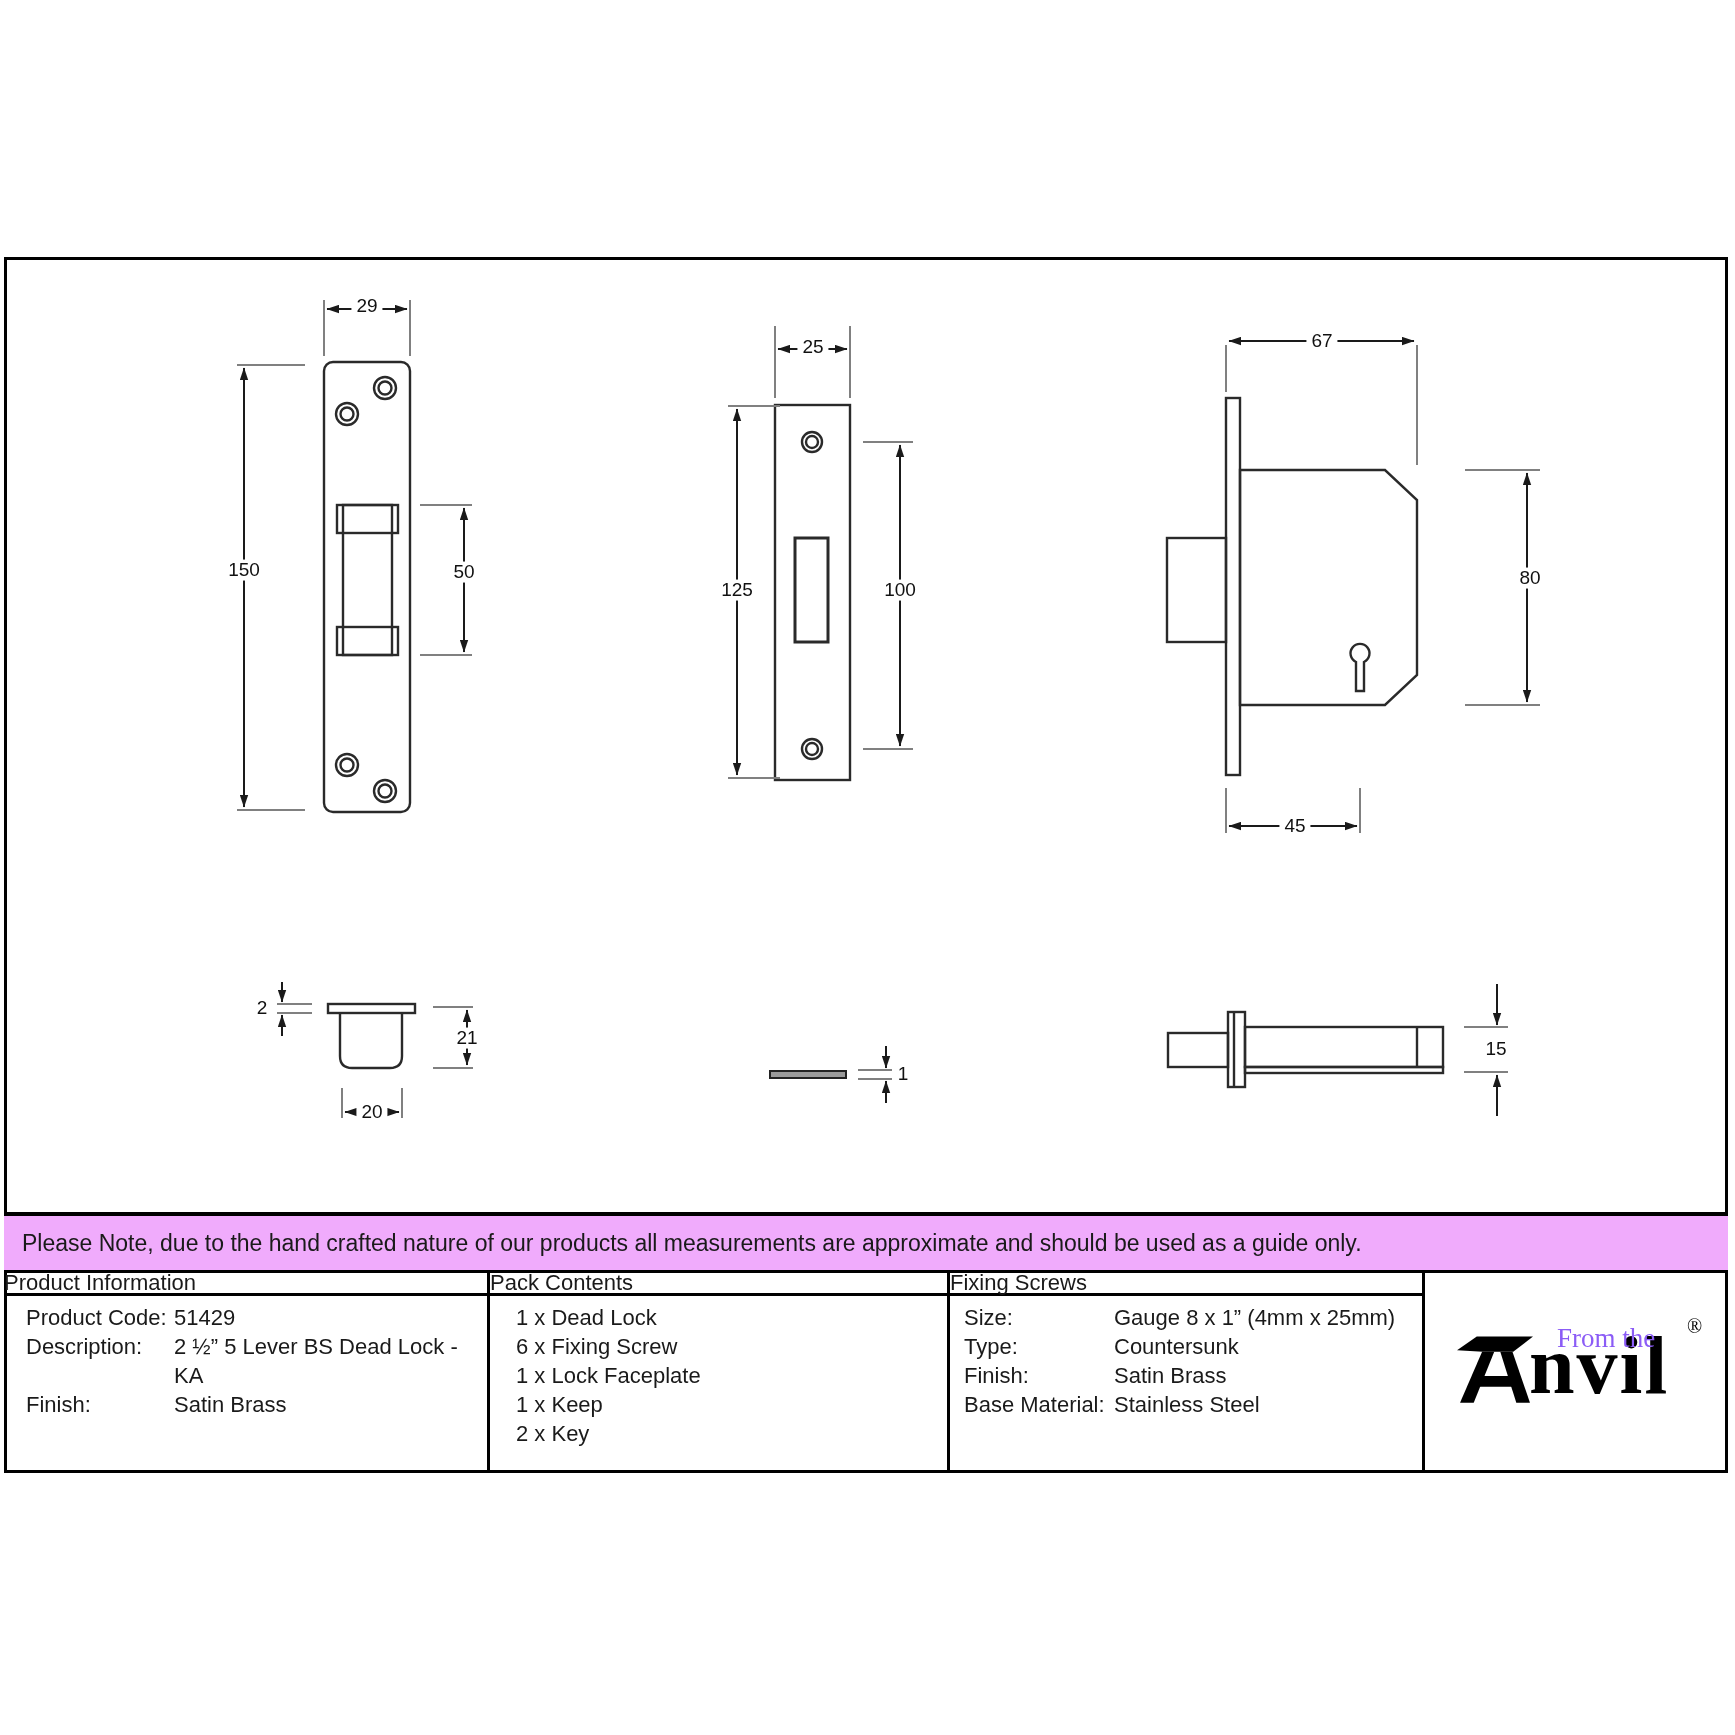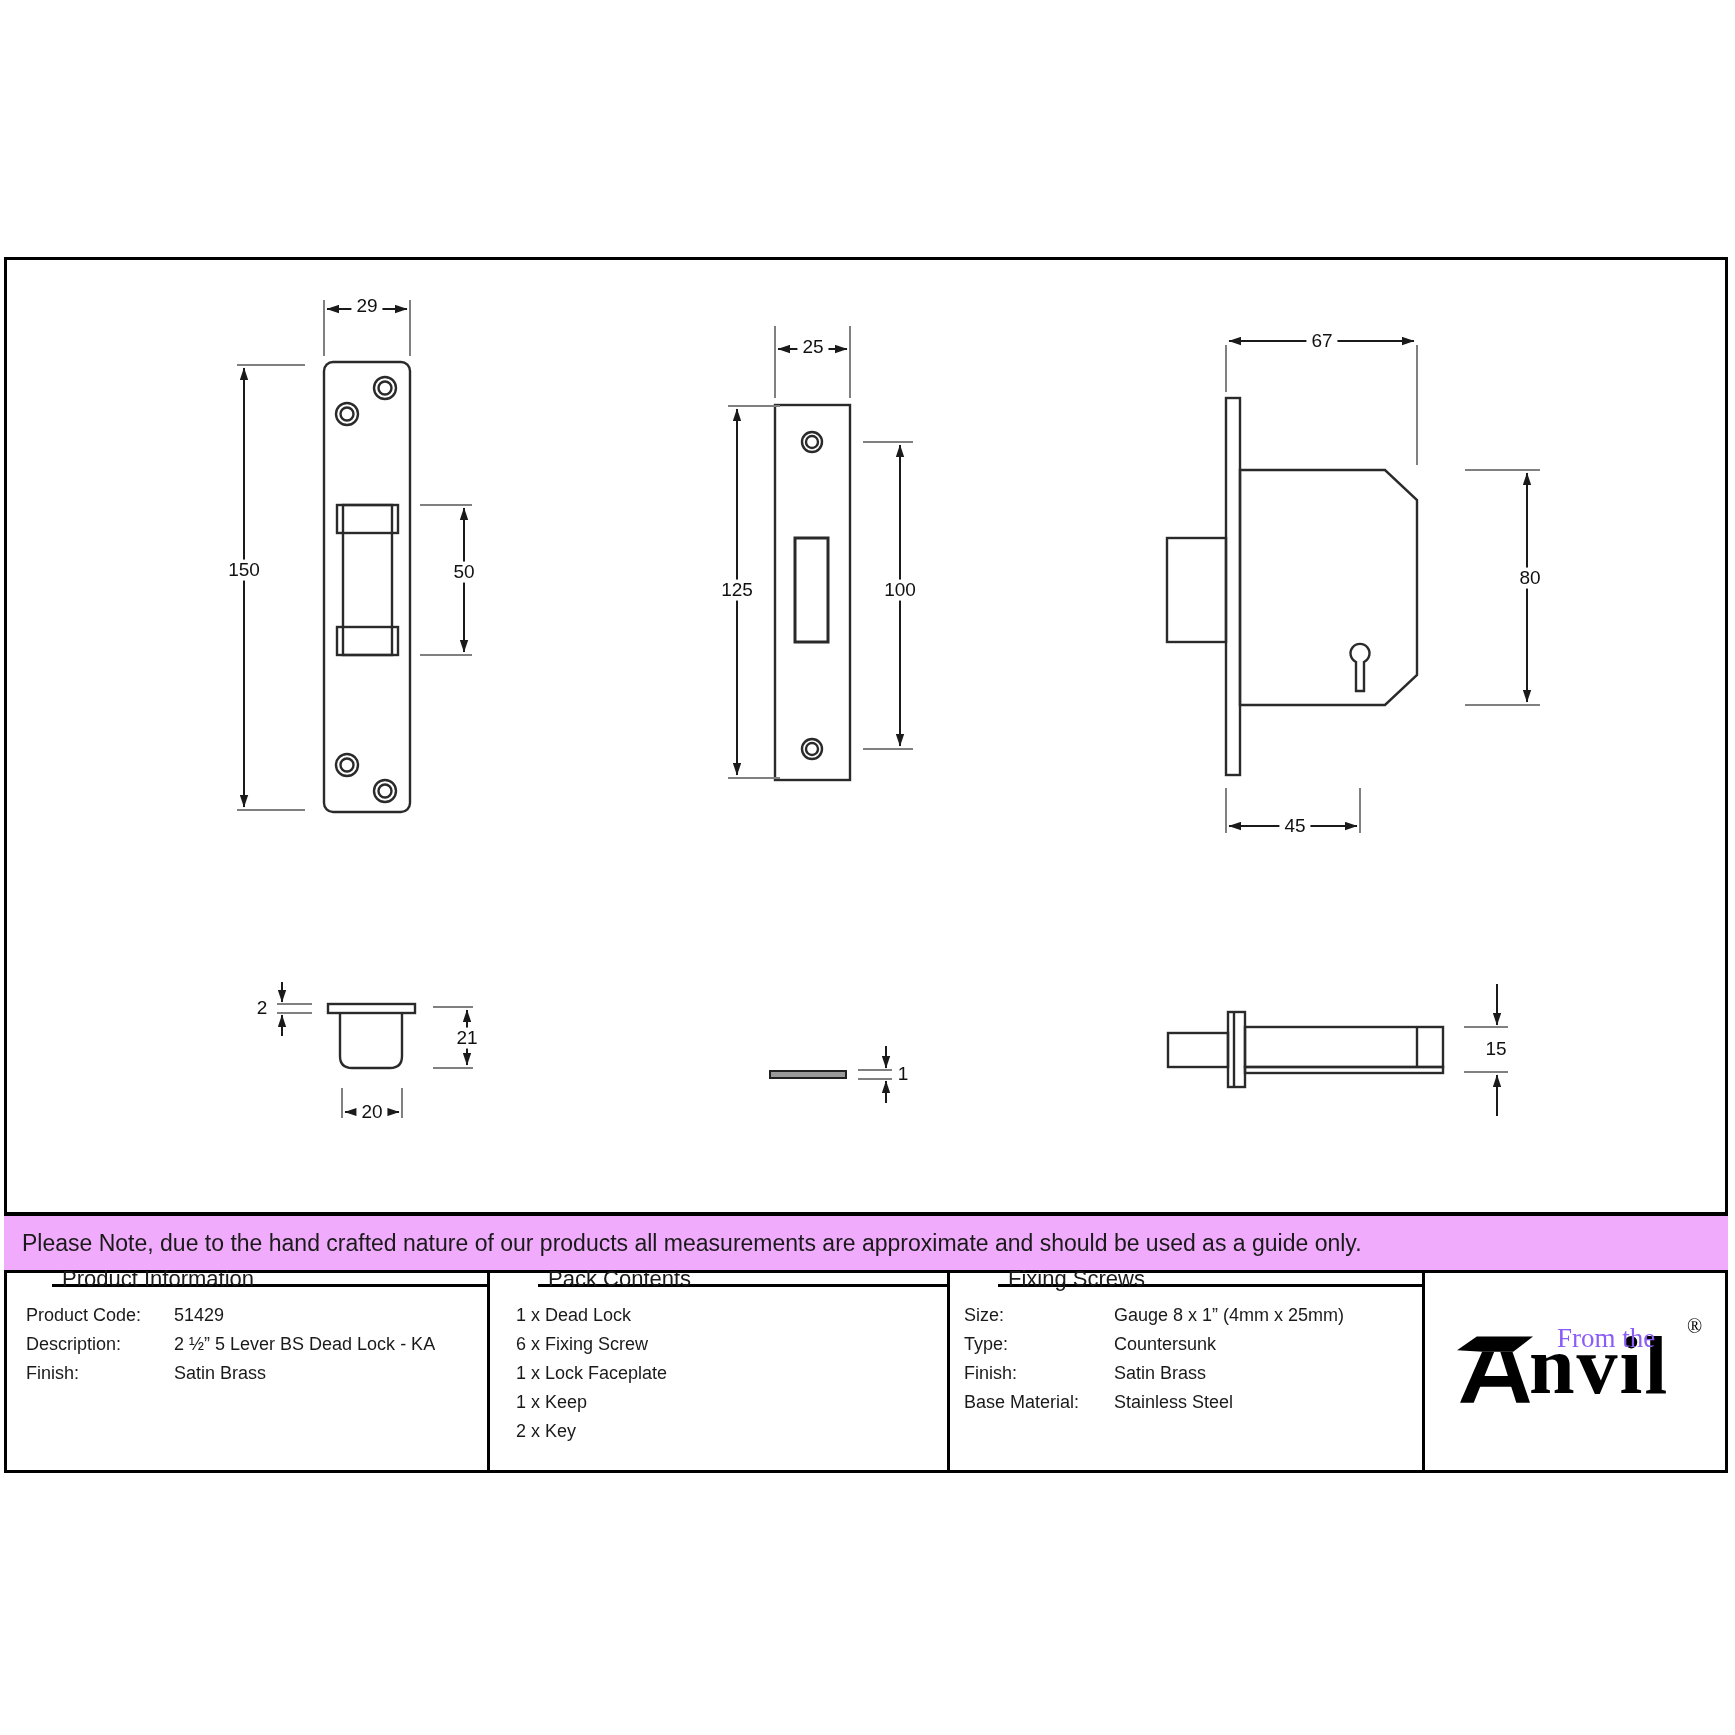--- a/index.html
+++ b/index.html
@@ -26,24 +26,24 @@
   }
   .info-table{
     position:absolute;left:4px;top:1273px;width:1724px;height:197px;z-index:3;
   }
   .col{position:absolute;top:0;bottom:0;}
   .col1{left:0;width:486px;border-right:3px solid #000;}
   .col2{left:486px;width:460px;border-right:3px solid #000;}
   .col3{left:946px;width:475px;border-right:3px solid #000;}
   .col4{left:1421px;right:0;padding-left:16px;}
   .hdr{
-    height:14px;border-bottom:3px solid #000;display:flex;align-items:center;
-    padding-left:10px;font-size:22px;margin-left:48px;
-  }
-  .cell-body{padding:14px 8px 0 14px;font-size:18px;line-height:29px;}
+    height:23px;border-bottom:3px solid #000;display:flex;align-items:center;
+    padding-left:0;font-size:22px;
+  }
+  .cell-body{padding:7px 8px 0 14px;font-size:22px;line-height:29px;}
   .kv{display:flex;}
   .kv .k{width:150px;flex:none;}
   .col1 .cell-body{padding-left:22px;}
   .col1 .kv .k{width:148px;}
   .col2 .cell-body{padding-left:26px;}
   .col3 .kv .k{width:150px;}
   .logo{position:absolute;left:32px;top:50px;width:270px;height:140px;}
   .logo-anvil-a{position:absolute;left:0;top:5px;width:76px;height:78px;}
   .logo-nvil{
     position:absolute;left:72px;top:2px;

